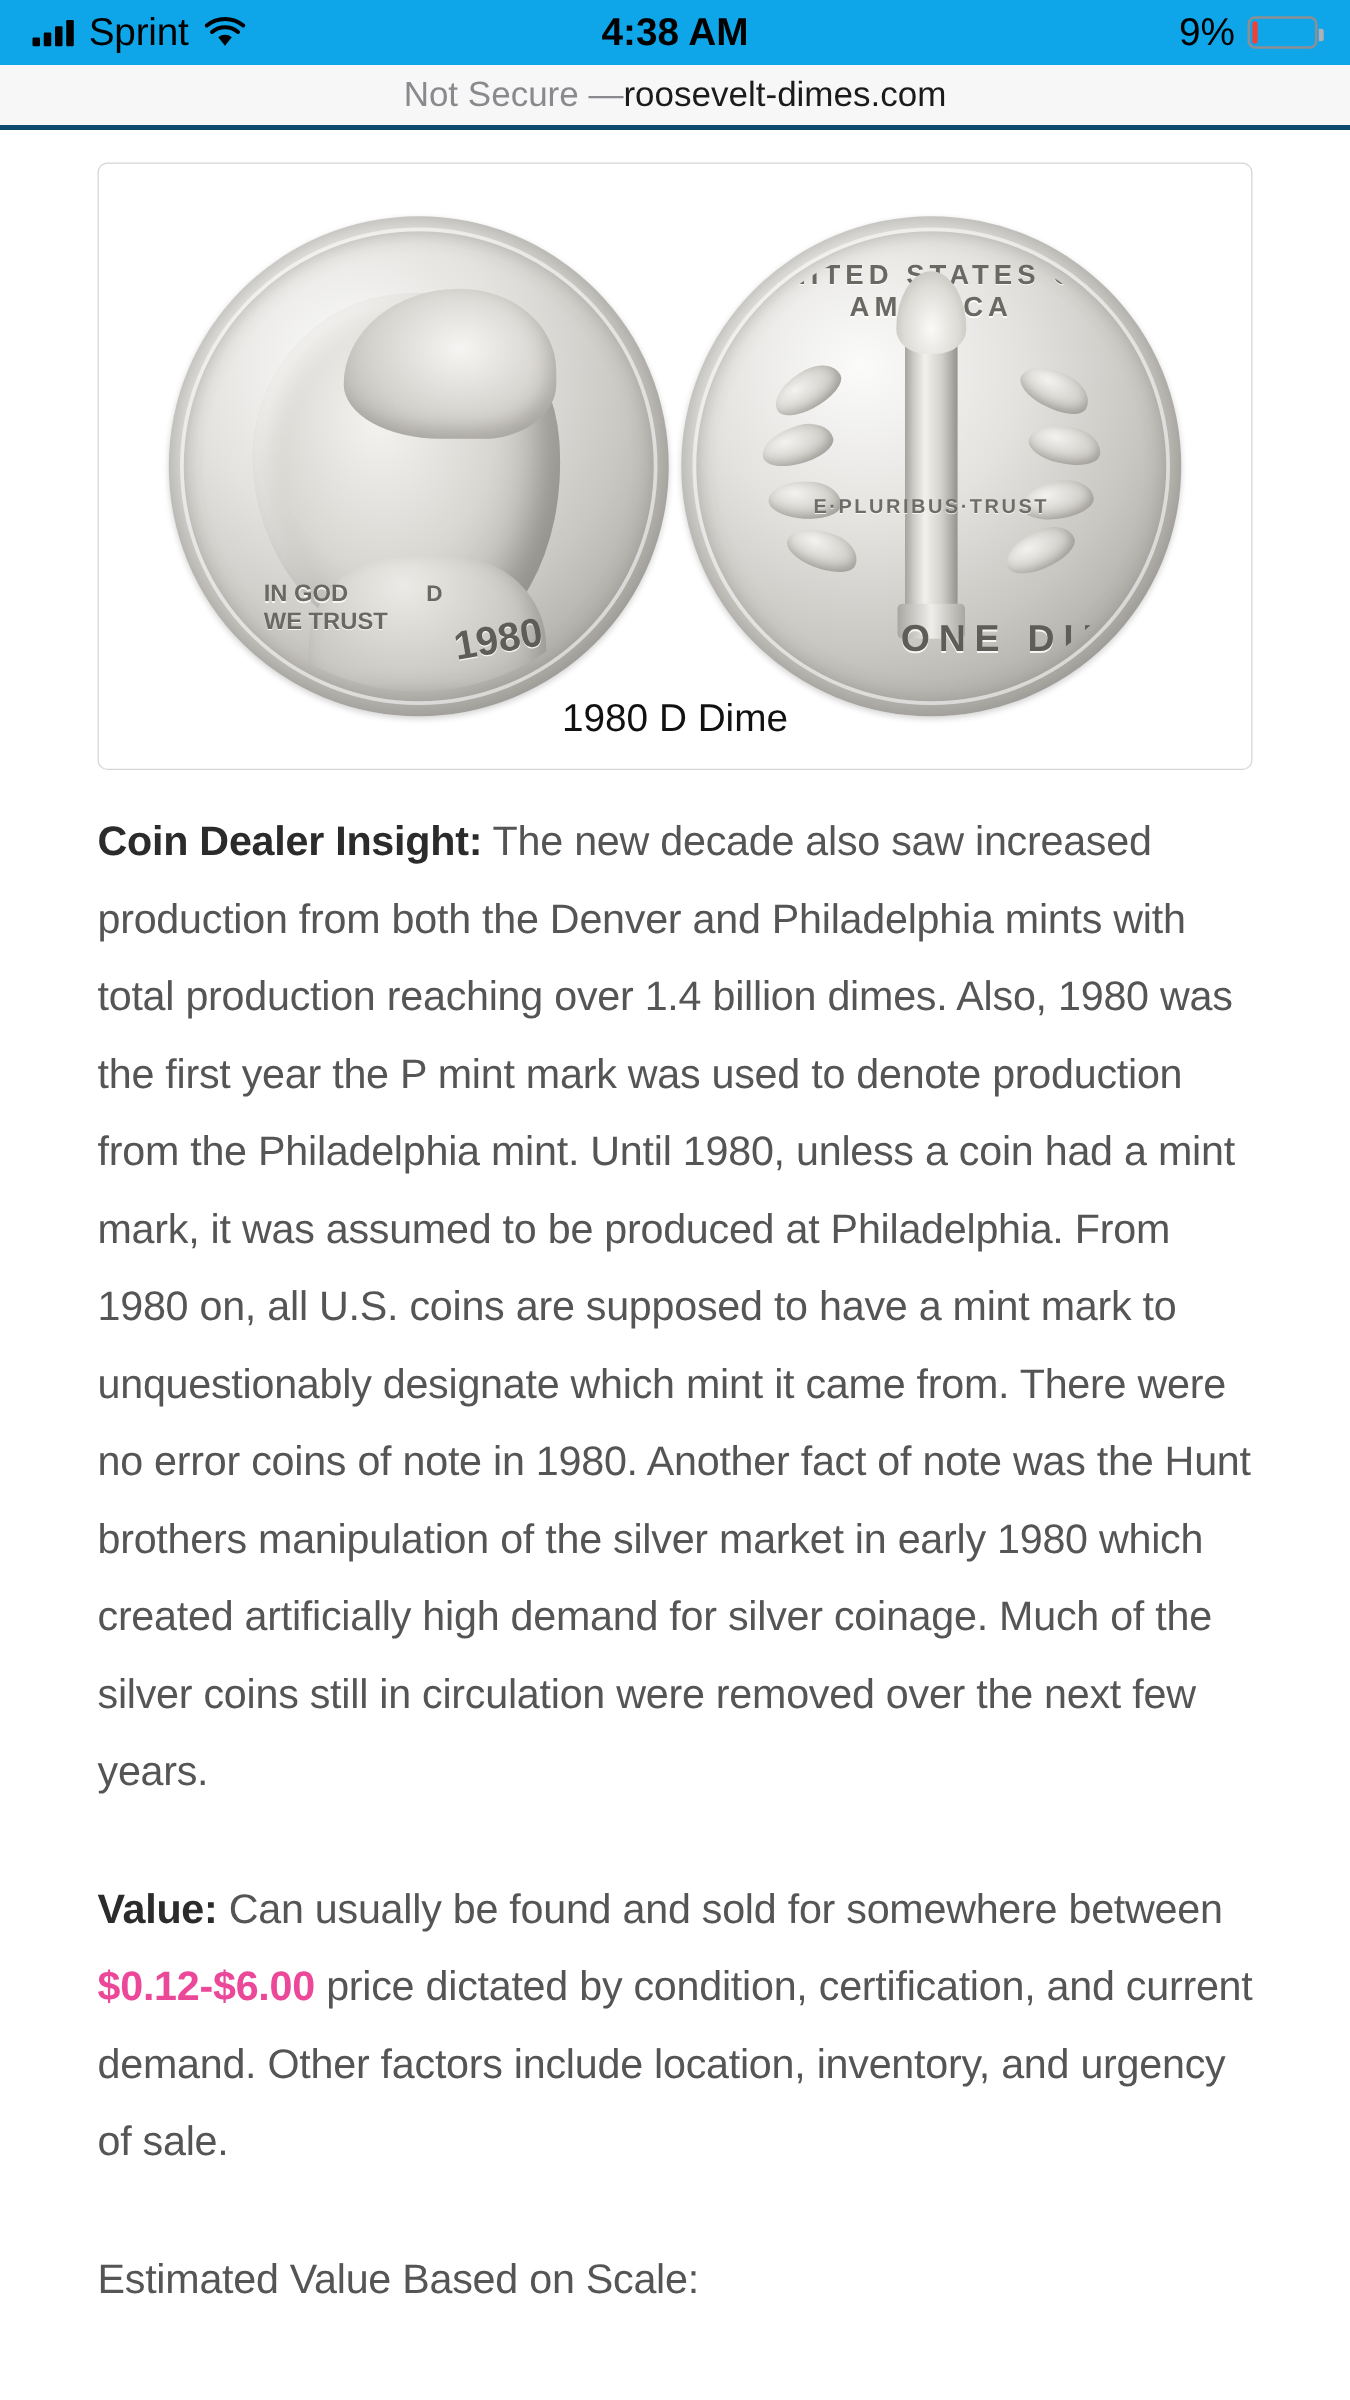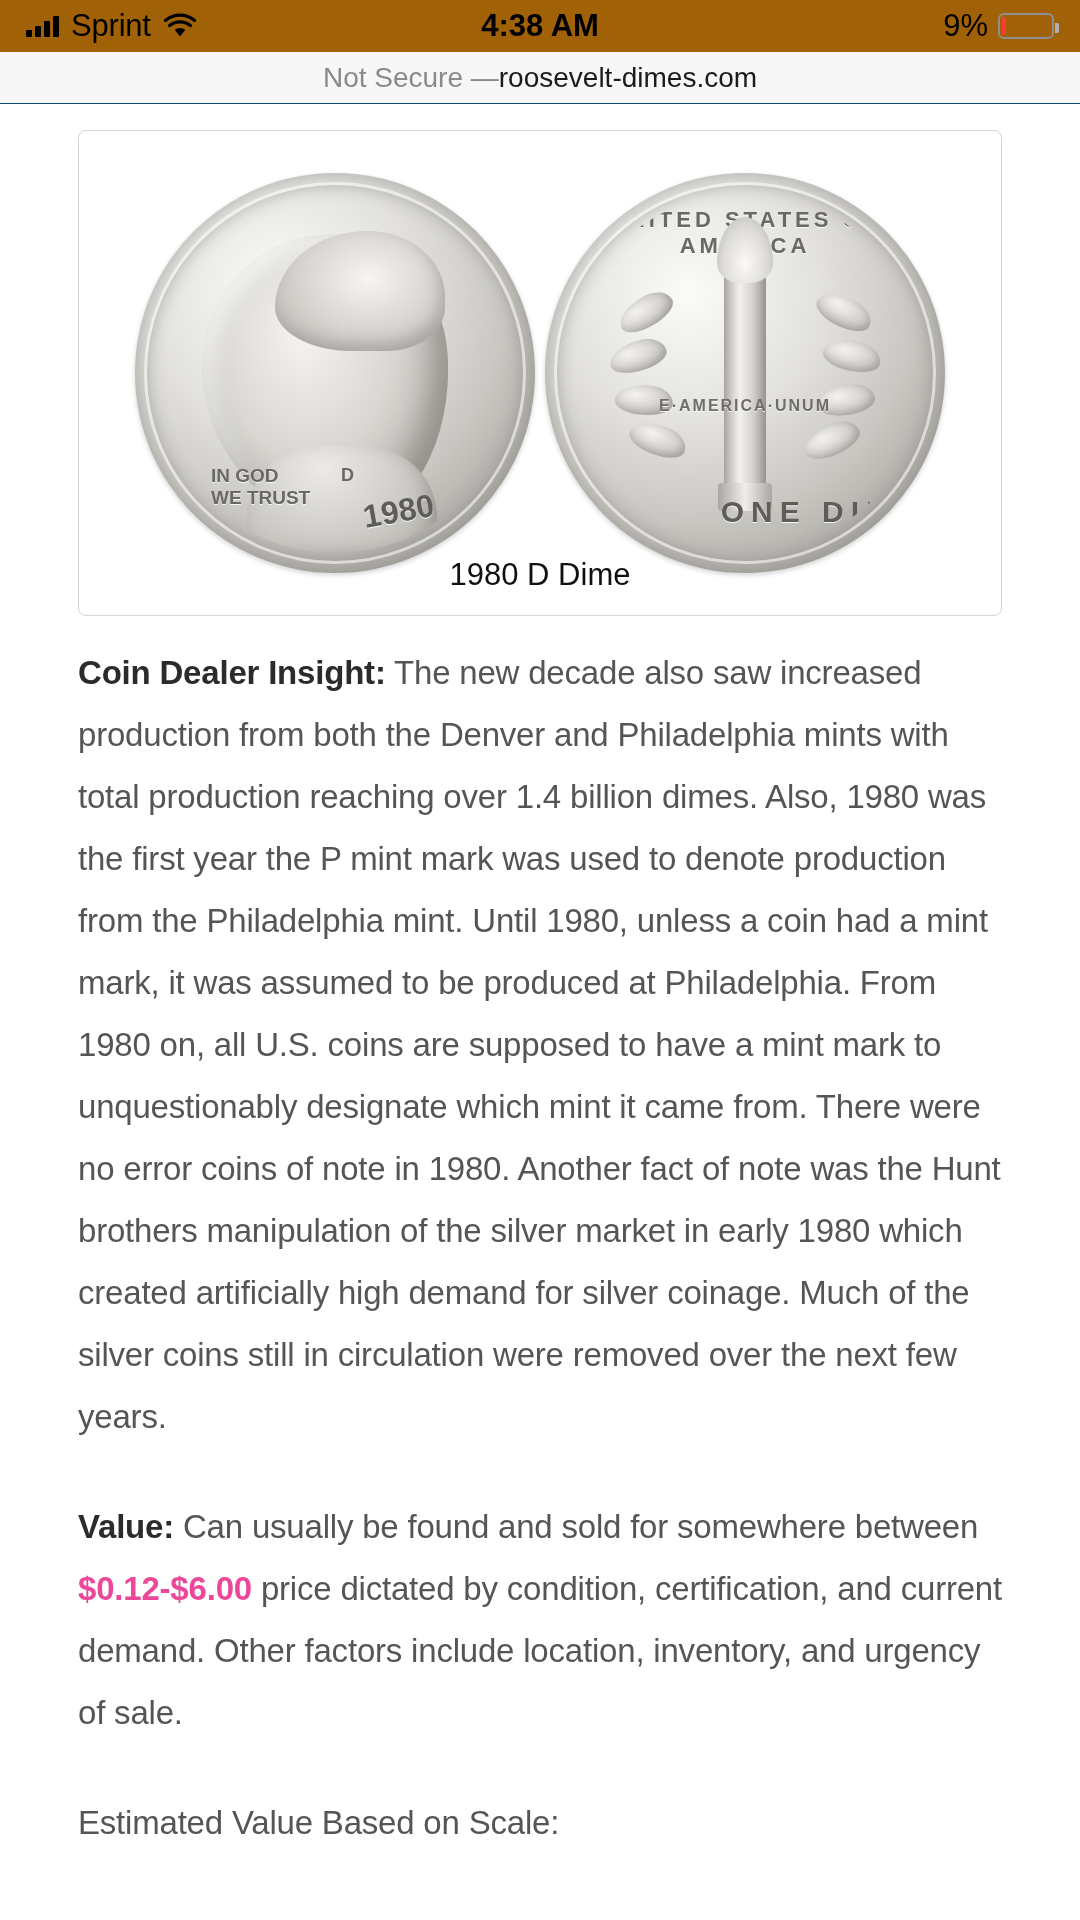--- a/index.html
+++ b/index.html
@@ -7,21 +7,21 @@
     margin: 0; padding: 0;
     width: 1080px; height: 1920px;
     background: #ffffff;
     font-family: "Liberation Sans", sans-serif;
     overflow: hidden;
   }
 
   
   .status-bar {
     height: 52px;
-    background: #a16207;
+    background: #0ea5e9;
     display: flex;
     align-items: center;
     padding: 0 26px;
     position: relative;
   }
   .status-left {
     display: flex;
     align-items: center;
     gap: 12px;
   }
@@ -89,21 +89,21 @@
     border-radius: 3px;
   }
 
   
   .url-bar {
     height: 52px;
     background: #f7f7f7;
     display: flex;
     align-items: center;
     justify-content: center;
-    border-bottom: 1px solid #0c4a6e;
+    border-bottom: 4px solid #0c4a6e;
     font-size: 28px;
   }
   .not-secure { color: #8a8a8e; }
   .domain-text { color: #1b1b1b; }
 
   
   .page {
     padding: 26px 78px 0 78px;
   }
 
@@ -385,21 +385,21 @@
           </div>
           <div class="branch-right">
             <span class="leaf"></span>
               <span class="leaf"></span>
               <span class="leaf"></span>
               <span class="leaf"></span>
           </div>
           <div class="torch"></div>
           <div class="torch-flame"></div>
           <div class="torch-base"></div>
-          <div class="rev-motto">E·AMERICA·UNUM</div>
+          <div class="rev-motto">E·PLURIBUS·TRUST</div>
           <div class="rev-arc-bottom">ONE DIME</div>
         </div>
       </div>
 
     </div>
     <div class="coin-caption">
       <span>1980 D Dime</span>
     </div>
   </div>
 

